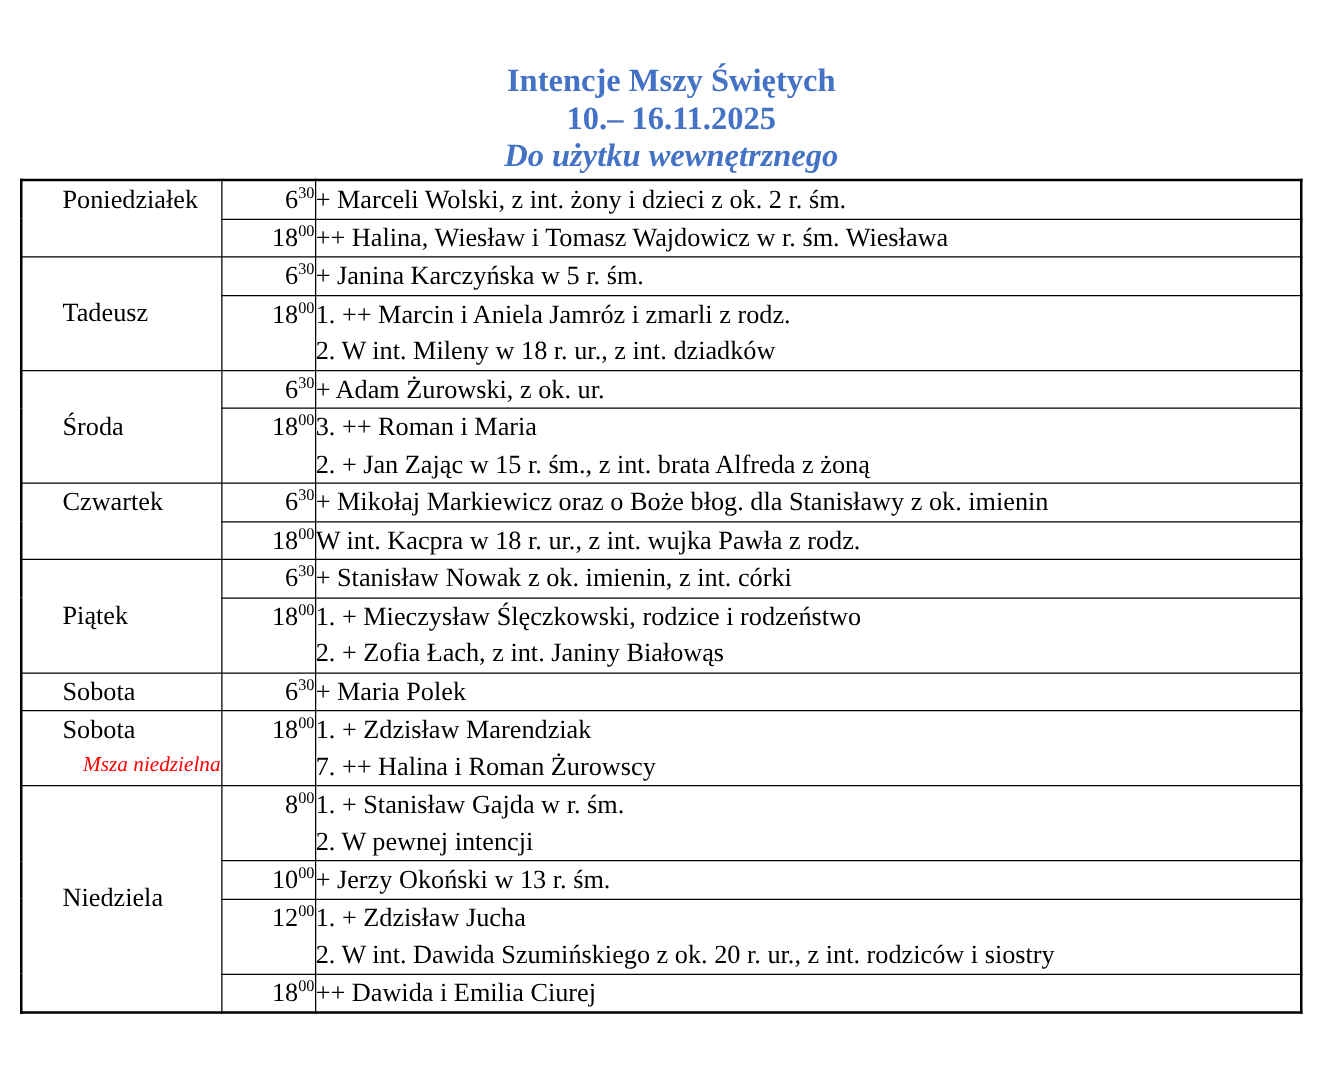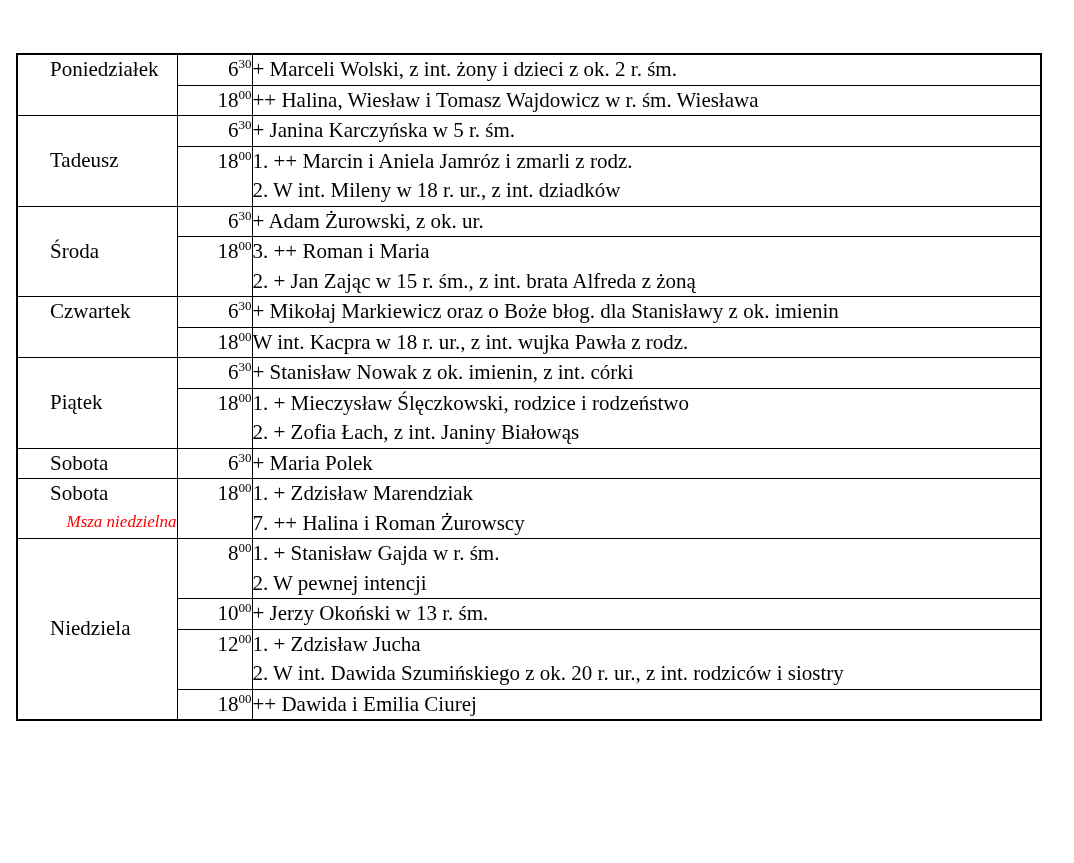--- a/index.html
+++ b/index.html
@@ -82,20 +82,23 @@
   }
   .mass-line {
     line-height: 29.5px;
     white-space: nowrap;
   }
 </style>
 </head>
 <body>
 
 <div class="doc-header">
+  <div class="doc-title" style="color: rgb(68, 114, 196);">Intencje Mszy Świętych</div>
+  <div class="doc-date" style="color: rgb(68, 114, 196);">10.– 16.11.2025</div>
+  <div class="doc-subtitle" style="color: rgb(68, 114, 196);">Do użytku wewnętrznego</div>
 </div>
 
 <table class="schedule">
   <colgroup>
     <col style="width:160px">
       <col style="width:75px">
       <col style="width:789px">
   </colgroup>
   <tbody id="schedule-body">
       <tr>

